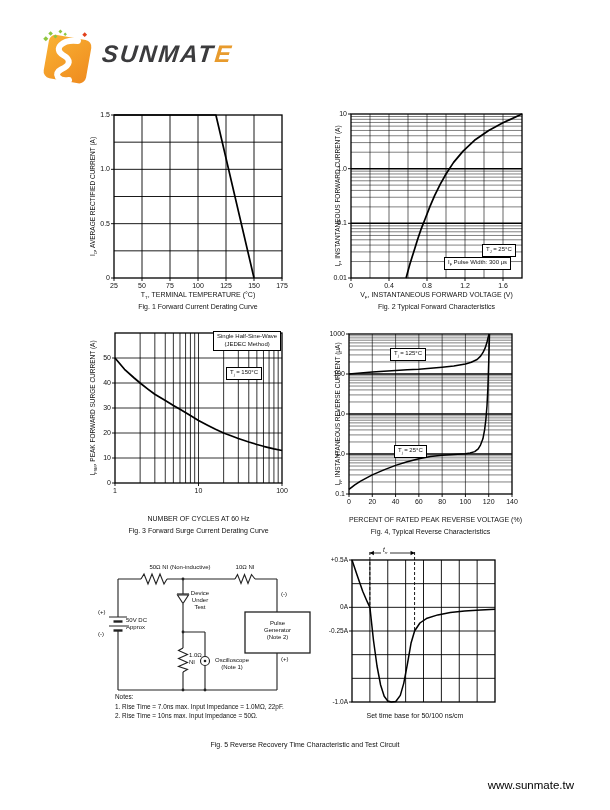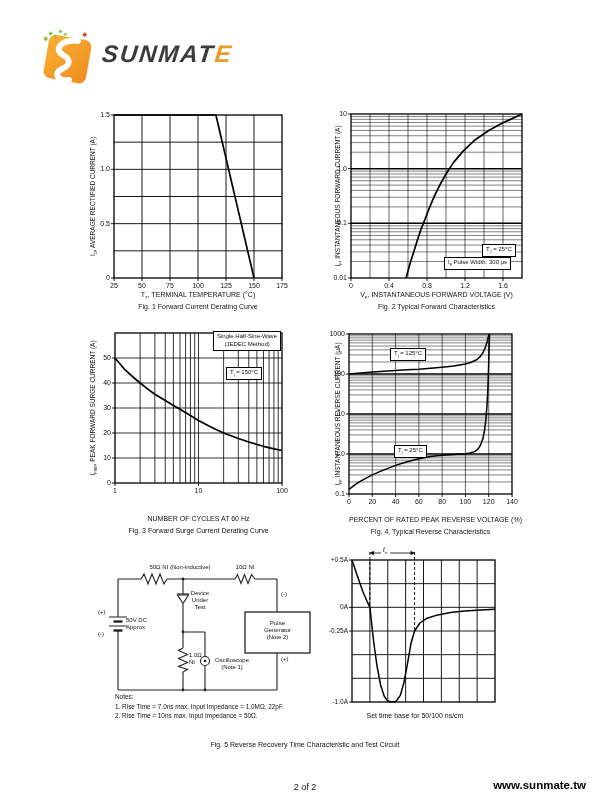--- a/index.html
+++ b/index.html
@@ -22,21 +22,21 @@
   .ann{position:absolute;background:#fff;border:0.5px solid #000;font-size:6px;line-height:1.3;
        text-align:center;padding:1px 3px;white-space:nowrap;z-index:3}
   .trr{position:absolute;font-size:6.5px;font-style:italic;background:#fff;padding:0 2px;z-index:3}
   .circuit{position:absolute}
   .circuit svg{position:absolute;left:0;top:0}
   .clabel{position:absolute;font-size:6px;line-height:1.2;color:#111;white-space:nowrap}
   .center{text-align:center}
   .notes{font-size:6.4px;line-height:1.5;white-space:nowrap}
   .fig5cap{position:absolute;left:0;right:0;top:741px;text-align:center;font-size:7px;color:#111}
   .pageno{position:absolute;left:0;right:0;top:782px;text-align:center;font-size:9px;color:#111}
-  .url{position:absolute;right:24px;top:779px;font-size:11.5px;font-weight:bold;color:#000}
+  .url{position:absolute;right:36px;top:779px;font-size:11.5px;font-weight:normal;color:#000}
 </style>
 </head>
 <body>
 
 <div class="page">
 
   <div class="logo">
     <svg width="58" height="64" viewBox="0 0 58 64">
       <defs>
         <linearGradient id="lgrad" x1="0" y1="0" x2="1" y2="1">
@@ -406,16 +406,15 @@
     <div class="trr" style="left:66px;top:1px"><span>t</span><sub>rr</sub><span></span></div>
     <div class="caption" style="left:10px;top:167px;width:180px">Set time base for 50/100 ns/cm</div>
   <span class="tick" style="right: 167px; top: 11px;">+0.5A</span>
       <span class="tick" style="right: 167px; top: 58.3333px;">0A</span>
       <span class="tick" style="right: 167px; top: 82px;">-0.25A</span>
       <span class="tick" style="right: 167px; top: 153px;">-1.0A</span>
     </div>
 
   <div class="fig5cap">Fig. 5  Reverse Recovery Time Characteristic and Test Circuit</div>
 
-  <div class="pageno">2 of 2</div>
   <div class="url">www.sunmate.tw</div>
 
 </div>
 
 </body></html>

